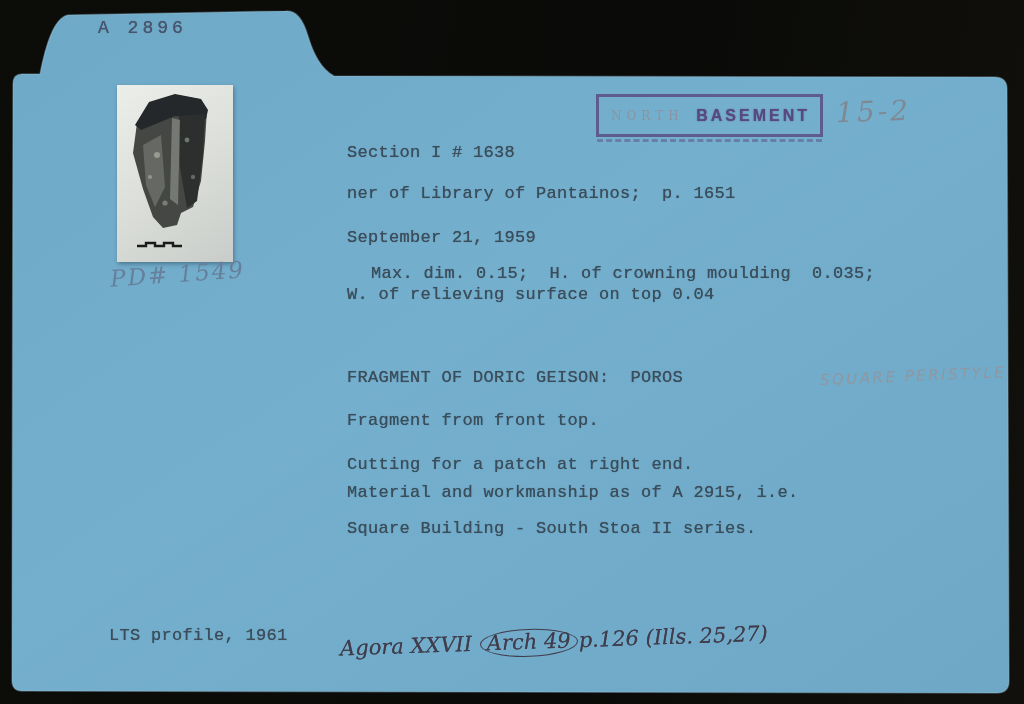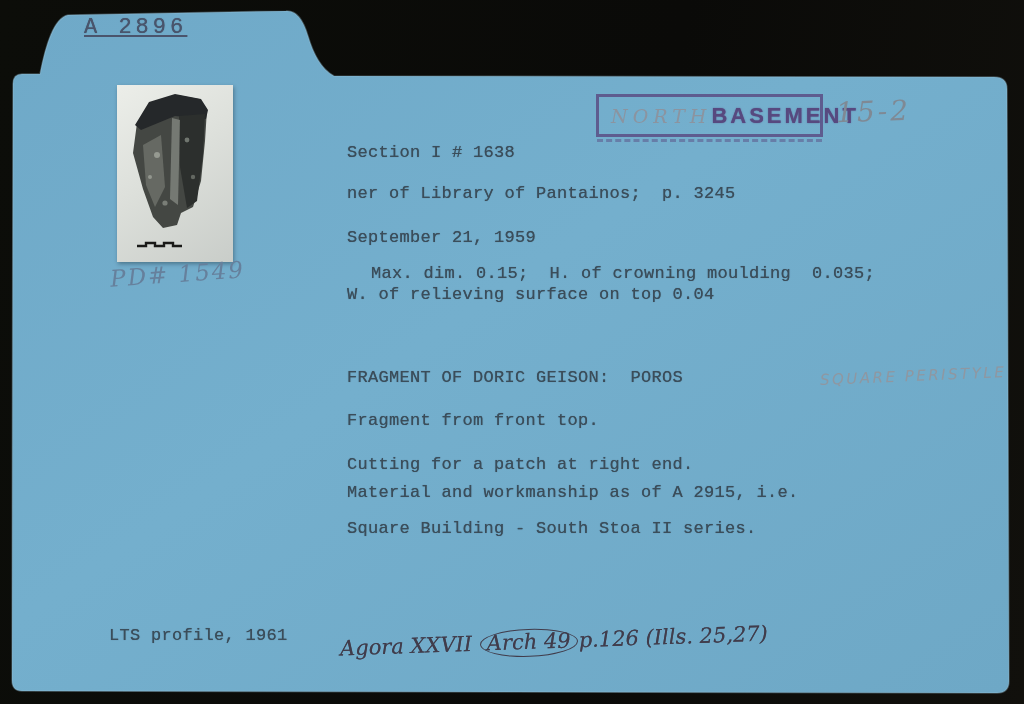--- a/index.html
+++ b/index.html
@@ -16,21 +16,21 @@
     font-family:"Liberation Mono","DejaVu Sans Mono",monospace;
     font-size:17px;line-height:20px;color:#3b4d5a;white-space:pre;
     letter-spacing:0.3px;
     text-shadow:0 0 0.7px rgba(52,70,84,0.85);
   }
   .pencil{
     position:absolute;
     font-family:"DejaVu Serif",serif;font-style:italic;
     color:#828c97;white-space:pre;
   }
-  .tab-number{left:84px;top:18px;font-size:22px;letter-spacing:4px;color:#4a546c;text-decoration:underline;}
+  .tab-number{left:98px;top:18px;font-size:18px;letter-spacing:4px;color:#4a546c;}
   .sec-line1{left:347px;top:143px;}
   .sec-line2{left:347px;top:163px;}
   .sec-line3{left:347px;top:184px;}
   .date-line{left:347px;top:228px;}
   .dim-line1{left:347px;top:264px;margin-left:24px;}
   .dim-line2{left:347px;top:285px;}
   .title-line{left:347px;top:368px;}
   .desc1{left:347px;top:411px;}
   .desc2{left:347px;top:455px;}
   .desc3a{left:347px;top:483px;}
@@ -52,26 +52,26 @@
     border:3px solid rgba(90,77,132,0.85);
     box-sizing:border-box;
     display:flex;align-items:center;justify-content:space-between;
     padding:0 10px 0 12px;
   }
   .stamp-box::after{
     content:"";position:absolute;left:-2px;right:-2px;bottom:-8px;height:0;
     border-bottom:3px dashed rgba(90,77,132,0.5);
   }
   .stamp-hand{
-    font-family:"DejaVu Serif",serif;font-style:italic;
-    font-size:19px;letter-spacing:5px;color:#8b94a0;
+    font-family:"DejaVu Serif",serif;
+    font-size:12px;letter-spacing:5px;color:#8b94a0;
   }
   .stamp-ink{
     font-family:"Liberation Sans",sans-serif;font-weight:bold;
-    font-size:22px;letter-spacing:3px;color:#57497f;
+    font-size:16px;letter-spacing:3px;color:#57497f;
     text-shadow:0 0 1.3px rgba(87,73,127,0.9);
   }
   .loc-code{
     left:836px;top:95px;font-size:28px;letter-spacing:3px;
     color:#7f8994;transform:rotate(-2deg);
   }
   .classification{
     left:820px;top:367px;
     font-family:"DejaVu Sans",sans-serif;font-style:italic;
     font-size:15px;letter-spacing:2.5px;color:#8f97a1;
@@ -136,21 +136,21 @@
 
     <div class="pencil pd-number">PD# 1549</div>
 
     <div class="stamp-box">
       <span class="stamp-hand">NORTH</span>
       <span class="stamp-ink">BASEMENT</span>
     </div>
     <div class="pencil loc-code">15-2</div>
 
     <div class="typed sec-line1">Section I # 1638</div>
-    <div class="typed sec-line3">ner of Library of Pantainos;  p. 3245</div>
+    <div class="typed sec-line3">ner of Library of Pantainos;  p. 1651</div>
     <div class="typed date-line">September 21, 1959</div>
     <div class="typed dim-line1">Max. dim. 0.15;  H. of crowning moulding  0.035;</div>
     <div class="typed dim-line2">W. of relieving surface on top 0.04</div>
     <div class="typed title-line">FRAGMENT OF DORIC GEISON:  POROS</div>
     <div class="typed desc1">Fragment from front top.</div>
     <div class="typed desc2">Cutting for a patch at right end.</div>
     <div class="typed desc3a">Material and workmanship as of A 2915, i.e.</div>
     <div class="typed desc3b">Square Building - South Stoa II series.</div>
     <div class="typed profile-note">LTS profile, 1961</div>
 

